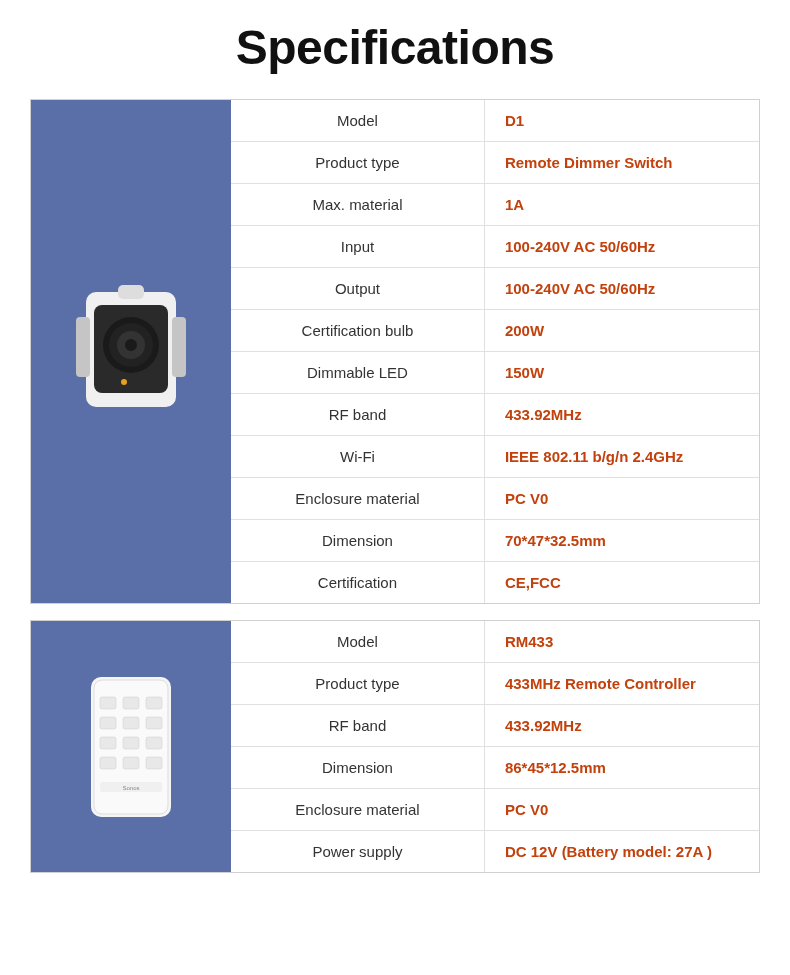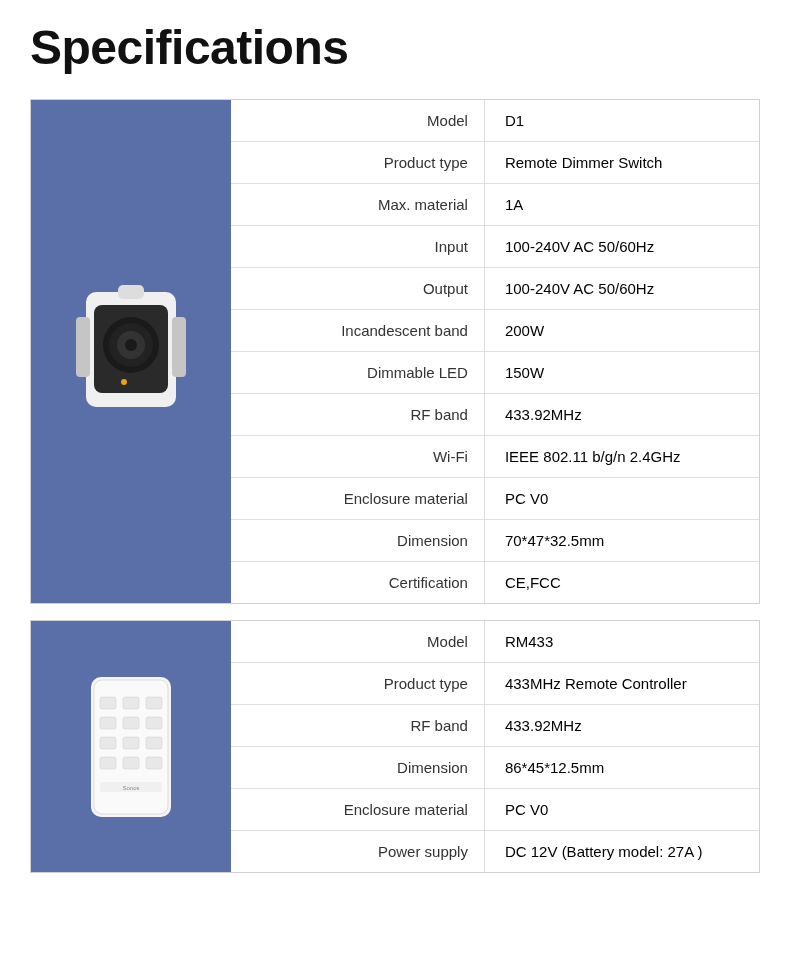--- a/index.html
+++ b/index.html
@@ -5,20 +5,21 @@
     * { box-sizing: border-box; margin: 0; padding: 0; }
     body {
       font-family: Arial, sans-serif;
       background: #ffffff;
       width: 790px;
       min-height: 975px;
       padding: 20px 30px 30px;
     }
 
     h1.page-title {
+      text-align: center;
       font-size: 48px;
       font-weight: 900;
       color: #111;
       margin-bottom: 24px;
       letter-spacing: -0.5px;
     }
 
     .spec-card {
       display: flex;
       border: 1px solid #d0d0d0;
@@ -49,31 +50,32 @@
       border-bottom: none;
     }
 
     .spec-table td {
       padding: 10px 16px;
       font-size: 15px;
       line-height: 1.4;
     }
 
     .spec-table td.label {
-      text-align: right;
+      text-align: center;
       color: #333;
       font-weight: 500;
       width: 48%;
       border-right: 1px solid #e0e0e0;
       white-space: nowrap;
     }
 
     .spec-table td.value {
-      color: #000000;
+      color: #c2410c;
       padding-left: 20px;
+      font-weight: bold;
     }
   </style>
 </head>
 <body>
 
 <h1 class="page-title">Specifications</h1>
 
 <div class="spec-card">
   <div class="spec-card-image">
 
@@ -113,21 +115,21 @@
         </tr>
         <tr>
           <td class="label">Input</td>
           <td class="value">100-240V AC 50/60Hz</td>
         </tr>
         <tr>
           <td class="label">Output</td>
           <td class="value">100-240V AC 50/60Hz</td>
         </tr>
         <tr>
-          <td class="label">Incandescent band</td>
+          <td class="label">Certification bulb</td>
           <td class="value">200W</td>
         </tr>
         <tr>
           <td class="label">Dimmable LED</td>
           <td class="value">150W</td>
         </tr>
         <tr>
           <td class="label">RF band</td>
           <td class="value">433.92MHz</td>
         </tr>

